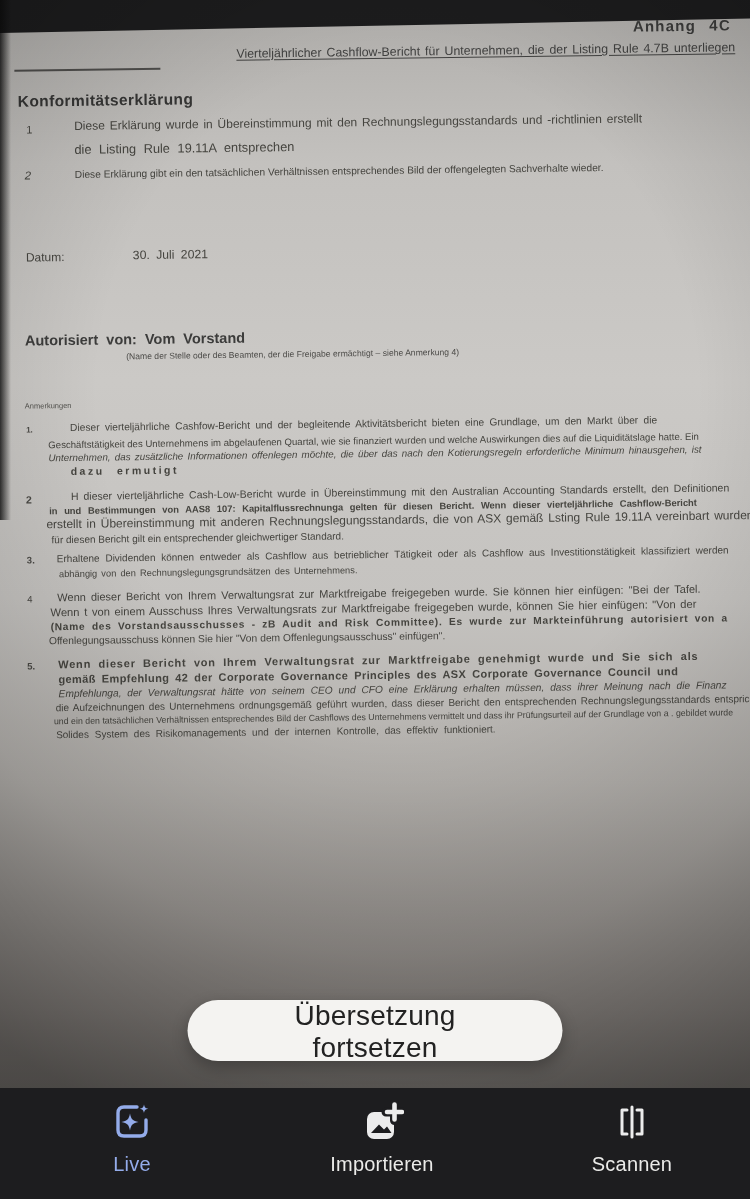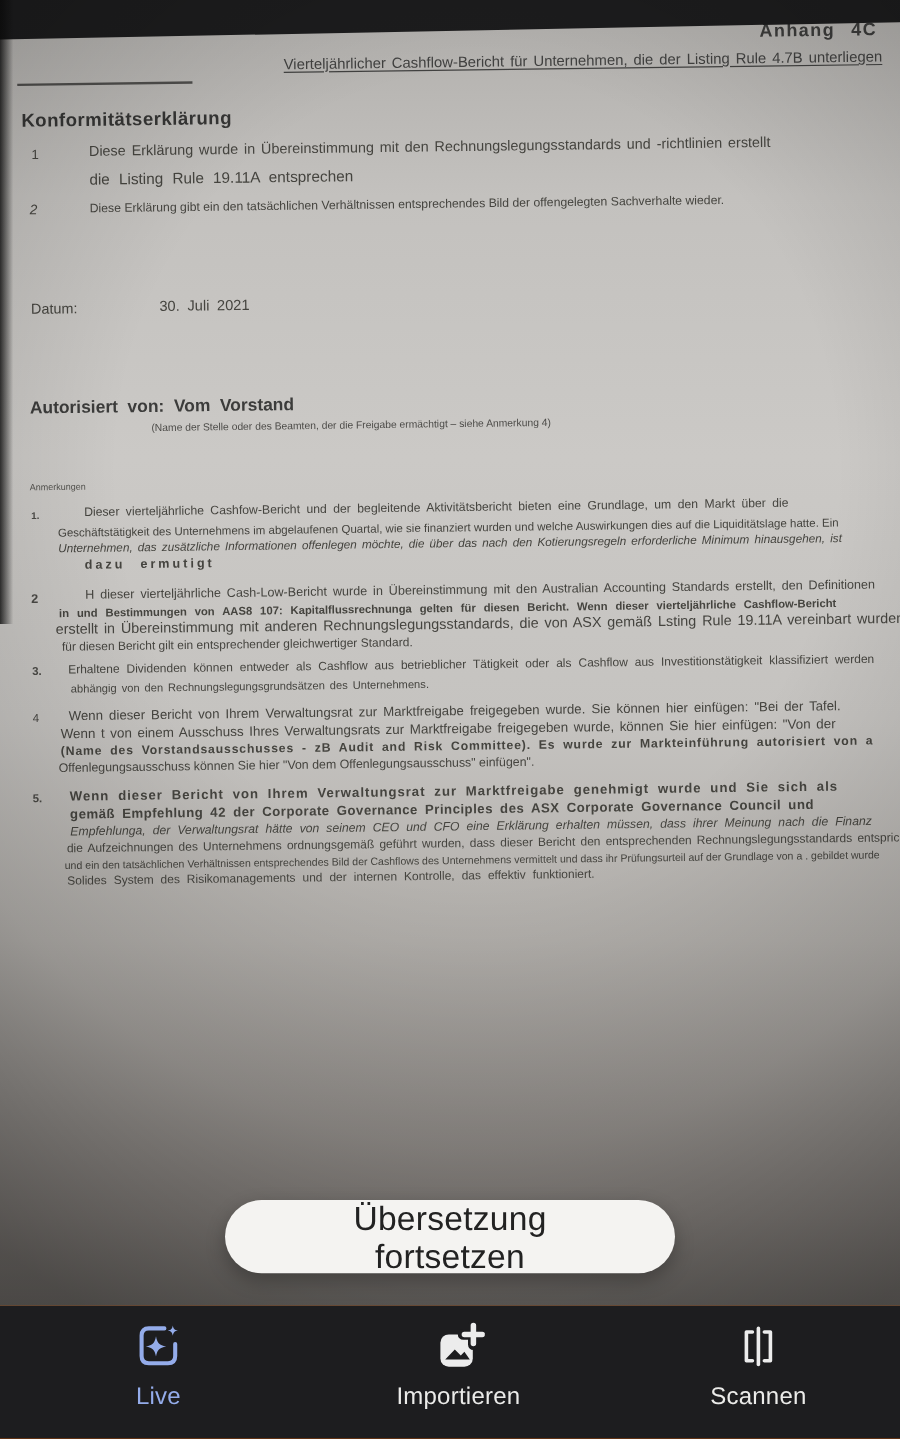--- a/index.html
+++ b/index.html
@@ -1,17 +1,17 @@
 <!DOCTYPE html>
 <html><head>
 <meta charset="utf-8">
 <style>
   html,body{margin:0;padding:0;background:#000;}
   .screen{position:relative;width:750px;height:1199px;overflow:hidden;
-          font-family:"Liberation Sans",sans-serif;background:#f97316;}
+          font-family:"Liberation Sans",sans-serif;background:#4c1d95;}
 
   
   .photo{position:absolute;left:0;top:0;width:750px;height:1088px;overflow:hidden;
          background:linear-gradient(to bottom,
            #b0aeab 0%, #c3c1be 15%, #cbc9c6 35%, #c5c3c0 55%,
            #b2afab 72%, #9b9793 84%, #8a8581 93%, #787470 100%);}
   .photo::after{content:"";position:absolute;inset:0;z-index:6;pointer-events:none;
          background:radial-gradient(ellipse 95% 72% at 53% 36%,
            rgba(0,0,0,0) 42%, rgba(0,0,0,0.14) 72%, rgba(0,0,0,0.38) 100%);}
   .top-band{position:absolute;z-index:5;left:-12px;top:-16px;width:790px;height:34px;

